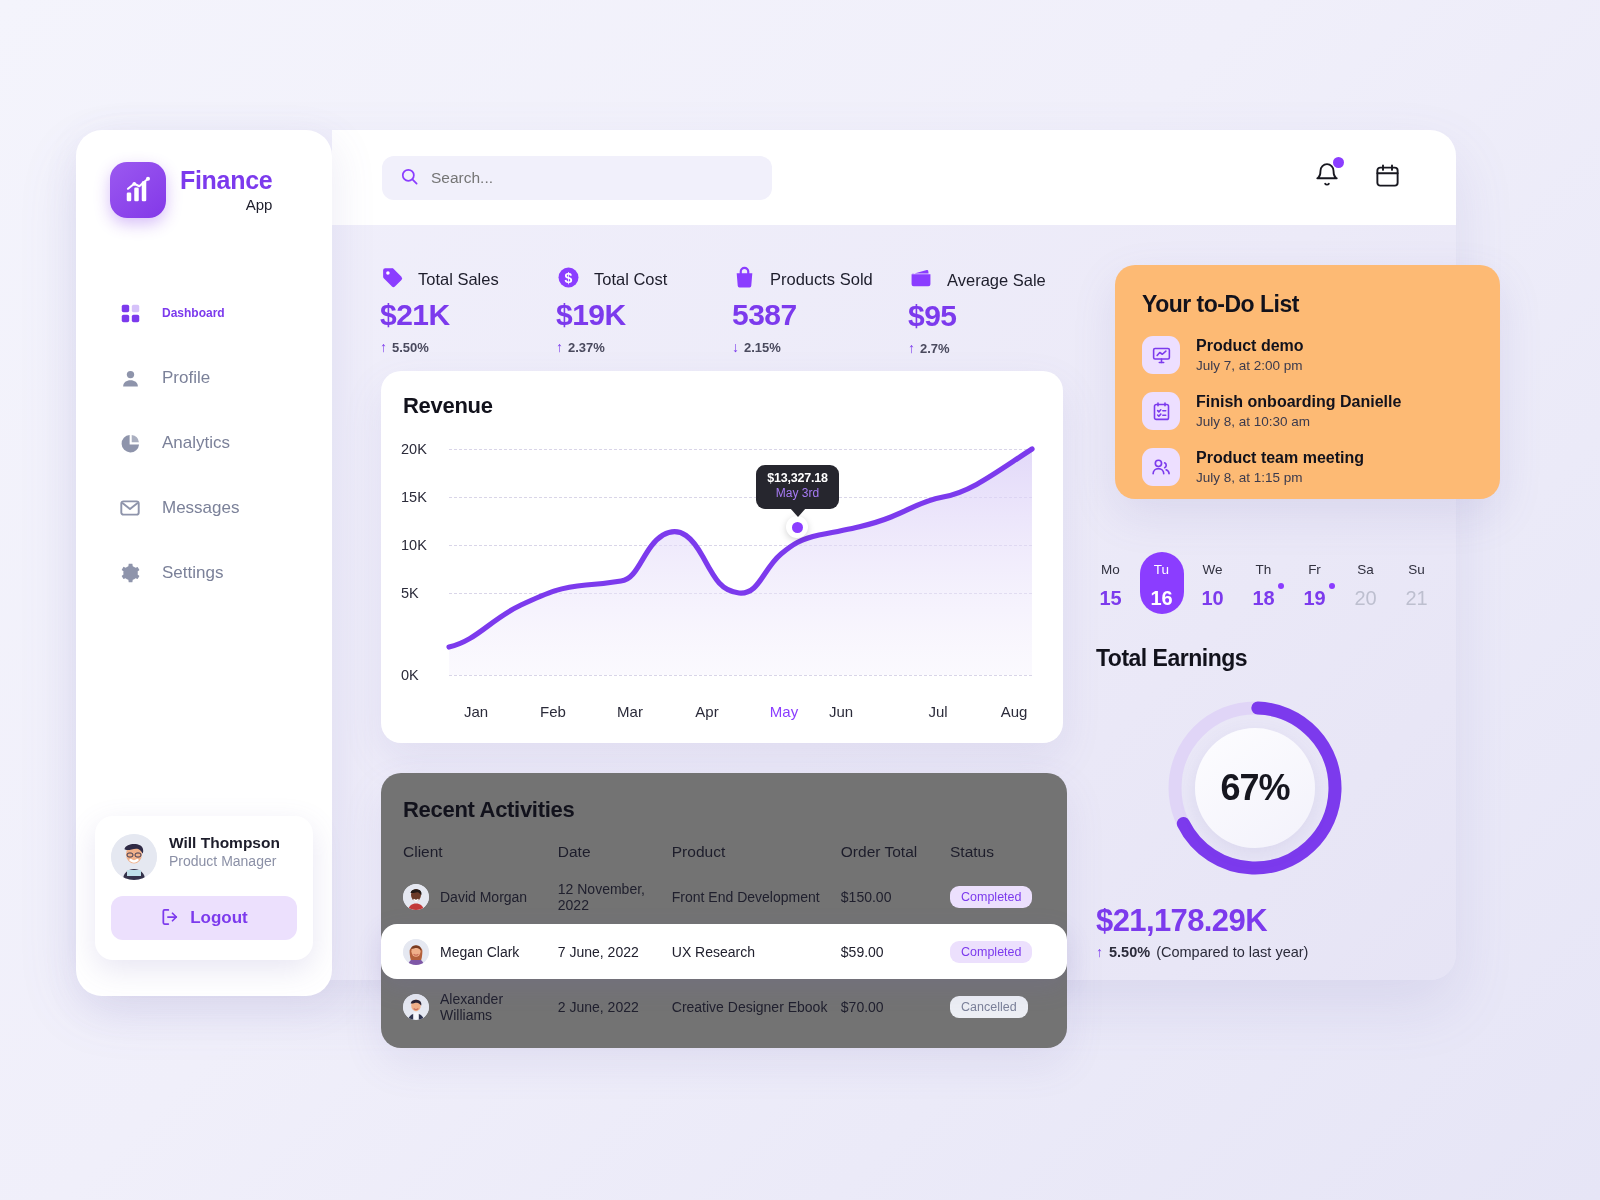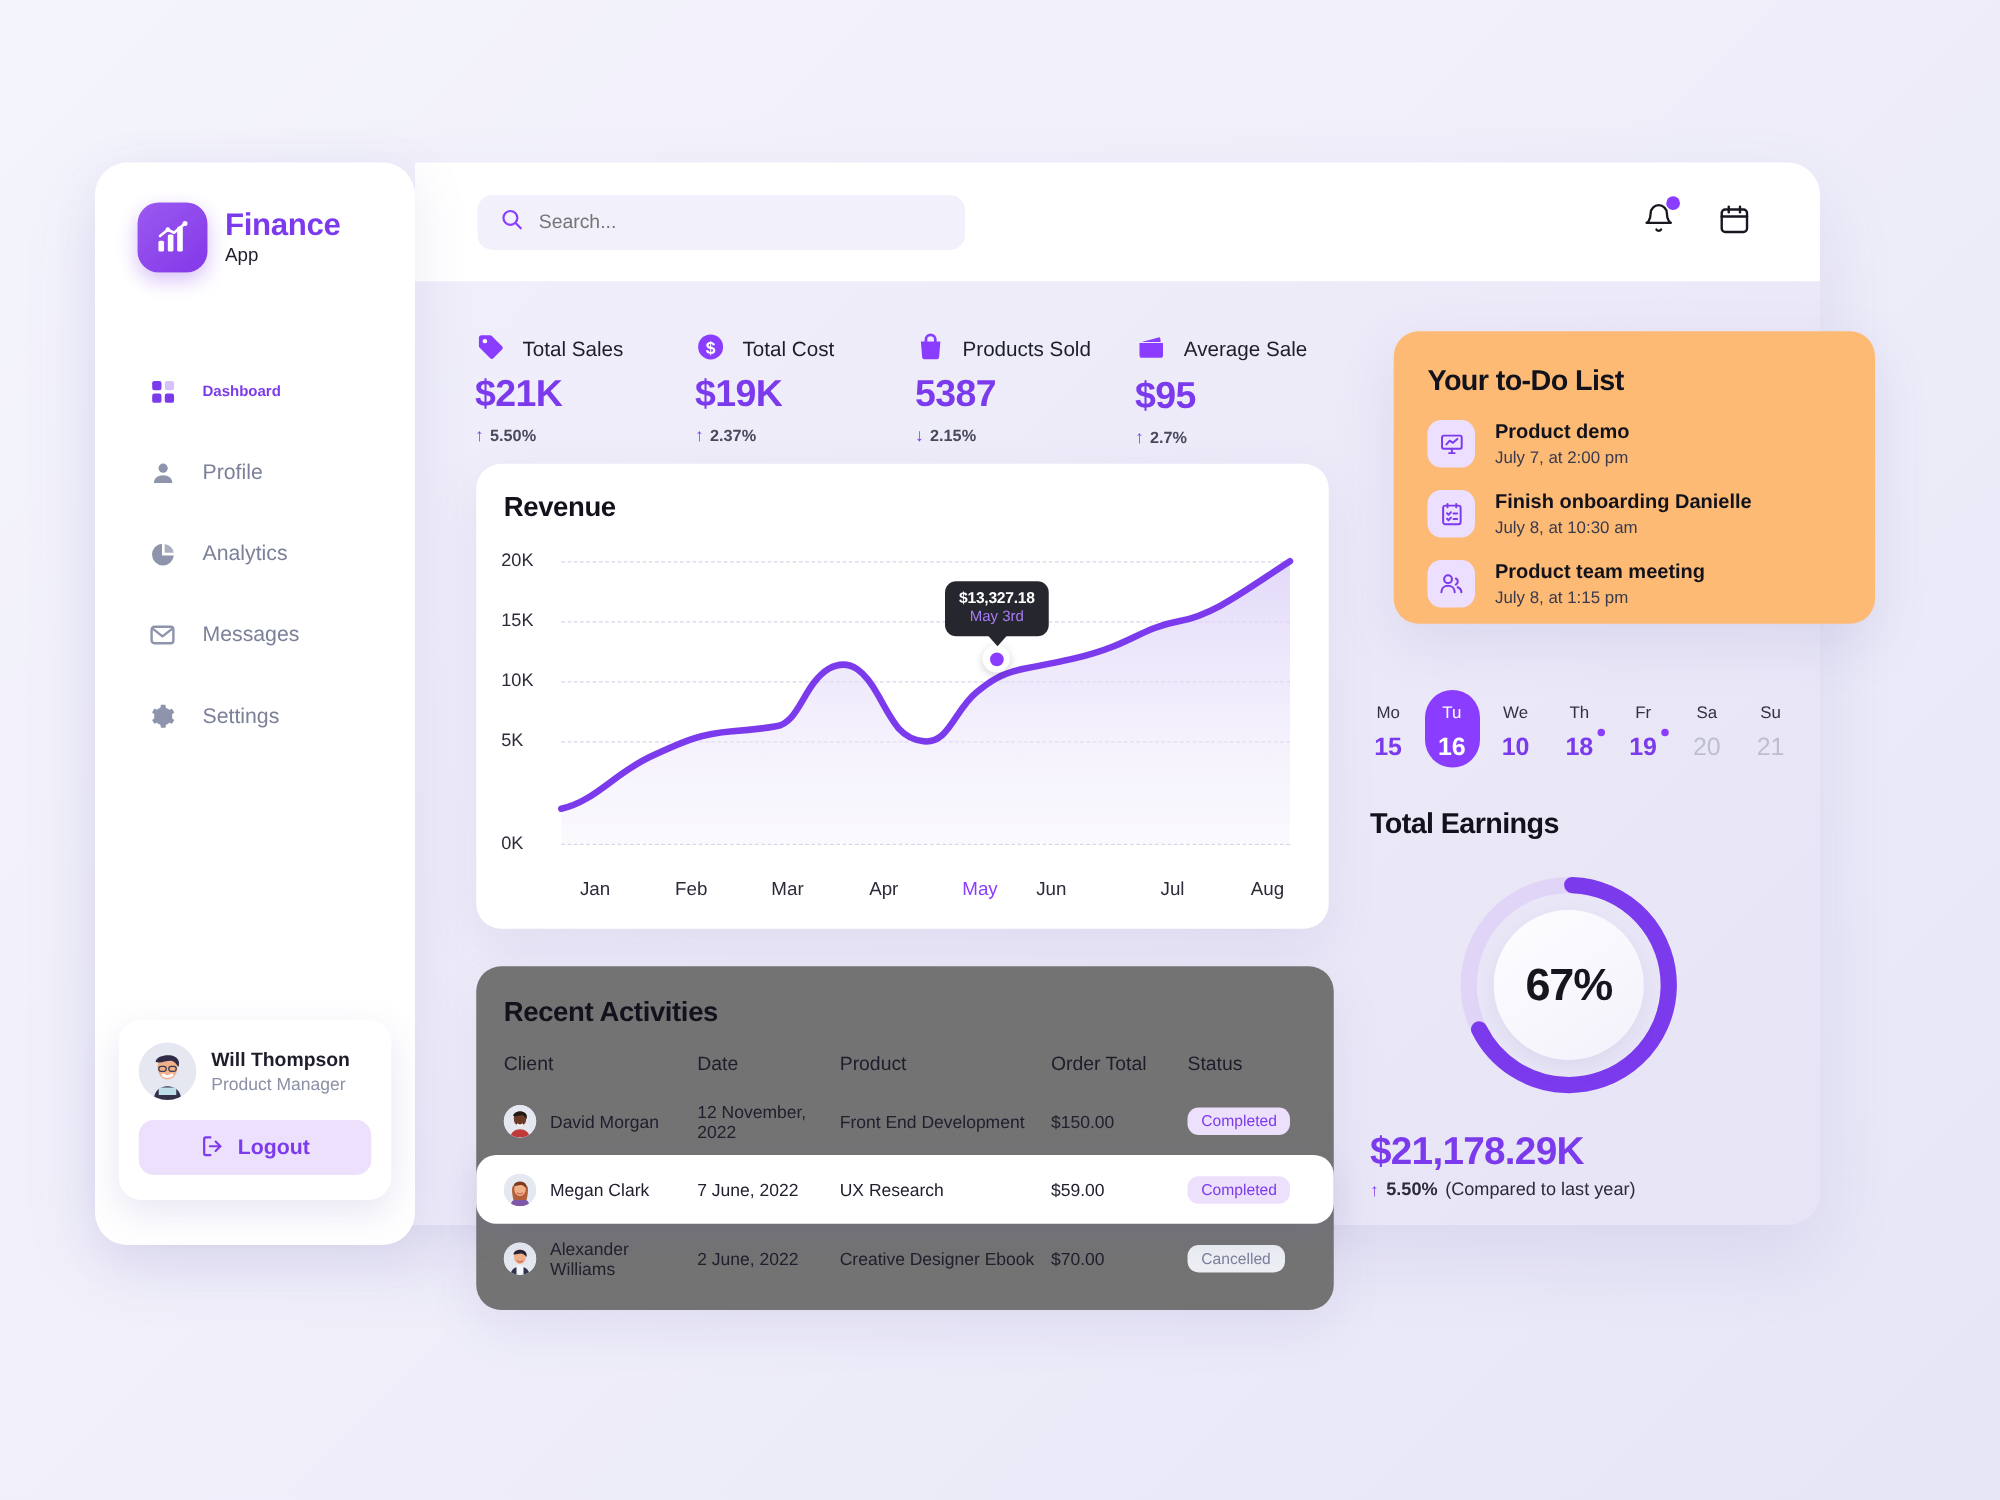--- a/index.html
+++ b/index.html
@@ -32,40 +32,40 @@
     z-index: 5;
   }
   .brand { display: flex; align-items: center; gap: 14px; padding: 32px 0 0 34px; }
   .brand-logo {
     width: 56px; height: 56px; border-radius: 17px;
     background: linear-gradient(140deg,#9b59f0 0%, #8338e8 100%);
     display: flex; align-items: center; justify-content: center;
     box-shadow: 0 6px 16px rgba(131,56,232,0.32);
   }
   .brand-name { font-size: 25px; font-weight: bold; color: #7c3aed; line-height: 1.05; letter-spacing:-0.3px;}
-  .brand-sub { font-size: 15px; color: #1d1d2b; margin-top: 2px; }
+  .brand-sub { font-size: 15px; color: #1d1d2b; margin-top: 2px; text-align: right; }
 
   #nav { margin-top: 70px; }
   .nav-item {
     display: flex; align-items: center; gap: 20px;
     height: 50px; padding-left: 42px; margin-bottom: 15px;
     cursor: pointer;
   }
   .nav-label { font-size: 17px; color: #7b8199; }
   .nav-item.active .nav-label { color: #7c3aed; font-weight: bold; font-size:12px;}
   .nav-ico { width: 24px; height: 24px; display:flex; align-items:center; justify-content:center; }
 
   
   #user-card {
     position: absolute; left: 19px; bottom: 36px;
     width: 218px; border-radius: 18px; background: #fff;
     box-shadow: 0 10px 30px rgba(110,100,180,0.16);
     padding: 18px 16px 20px 16px;
   }
-  .user-row { display:flex; align-items:center; gap: 12px; }
+  .user-row { display:flex; gap: 12px; }
   .avatar-lg { width: 46px; height: 46px; border-radius: 50%; background:#e8eaf2; overflow:hidden; flex:none; }
   .user-name { font-size: 15.5px; font-weight: bold; color:#1d1d2b; }
   .user-role { font-size: 14px; color:#8b90a6; margin-top:1px; }
   #logout-btn {
     margin-top: 16px; height: 44px; border-radius: 12px;
     background: #ece0fd; display:flex; align-items:center; justify-content:center; gap:10px;
     cursor:pointer; border:none; width:100%;
   }
   #logout-btn .lbl { font-size:17px; font-weight:bold; color:#7c3aed; }
 

